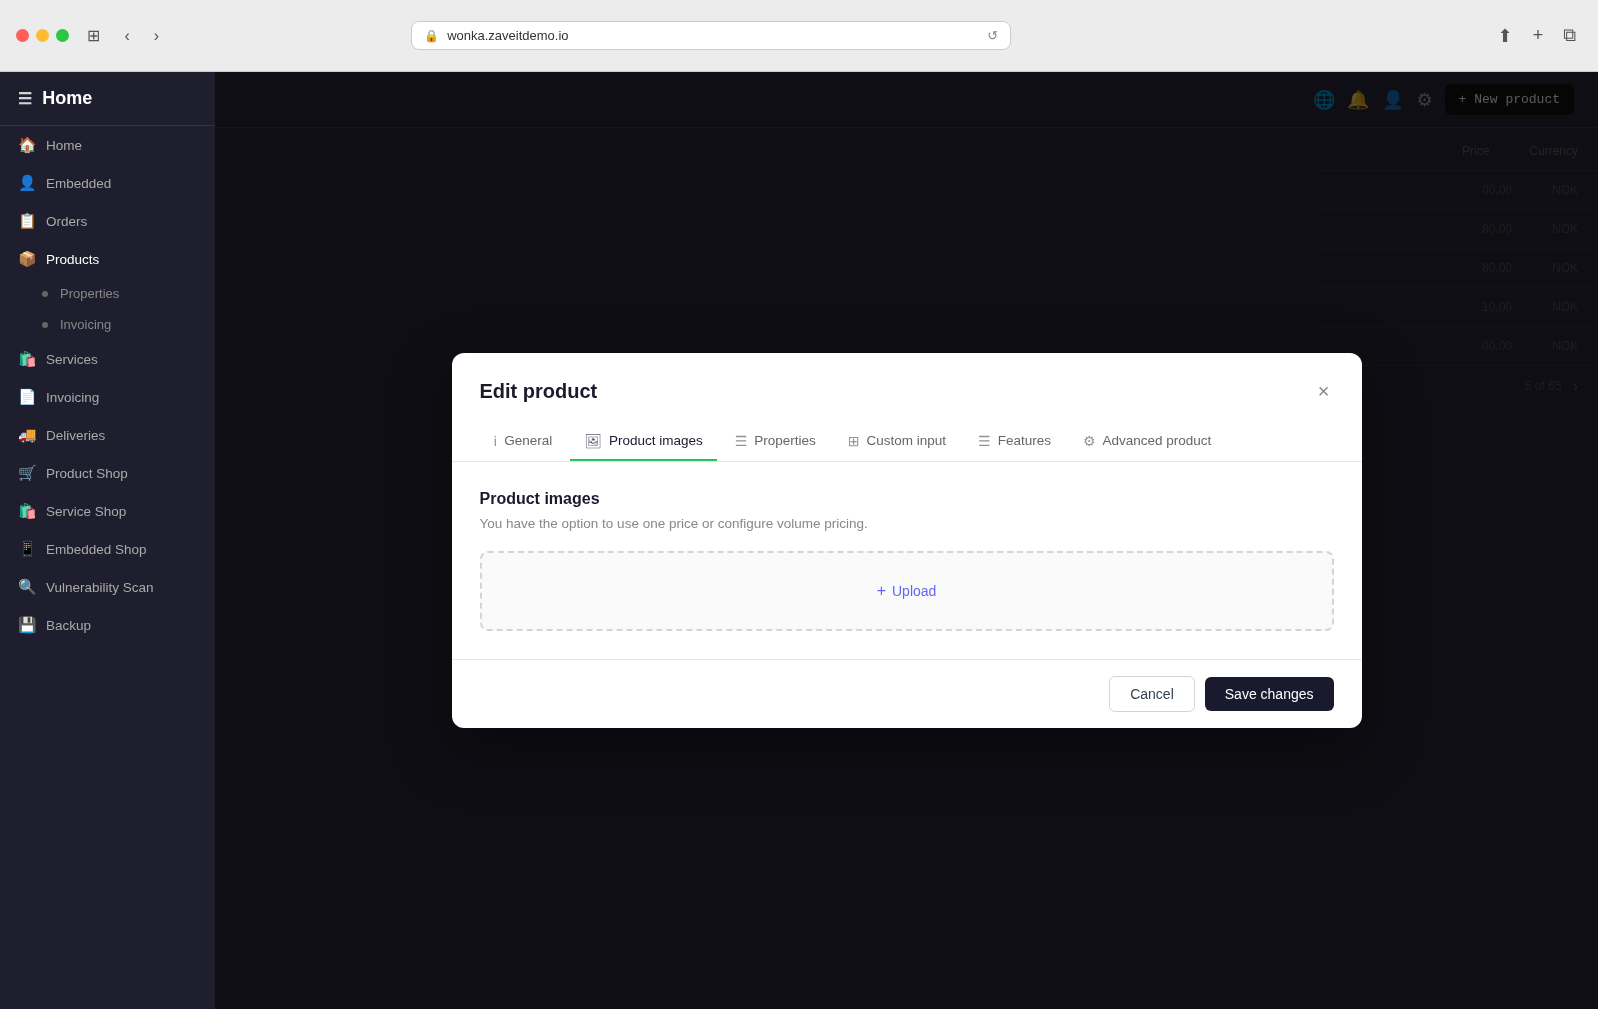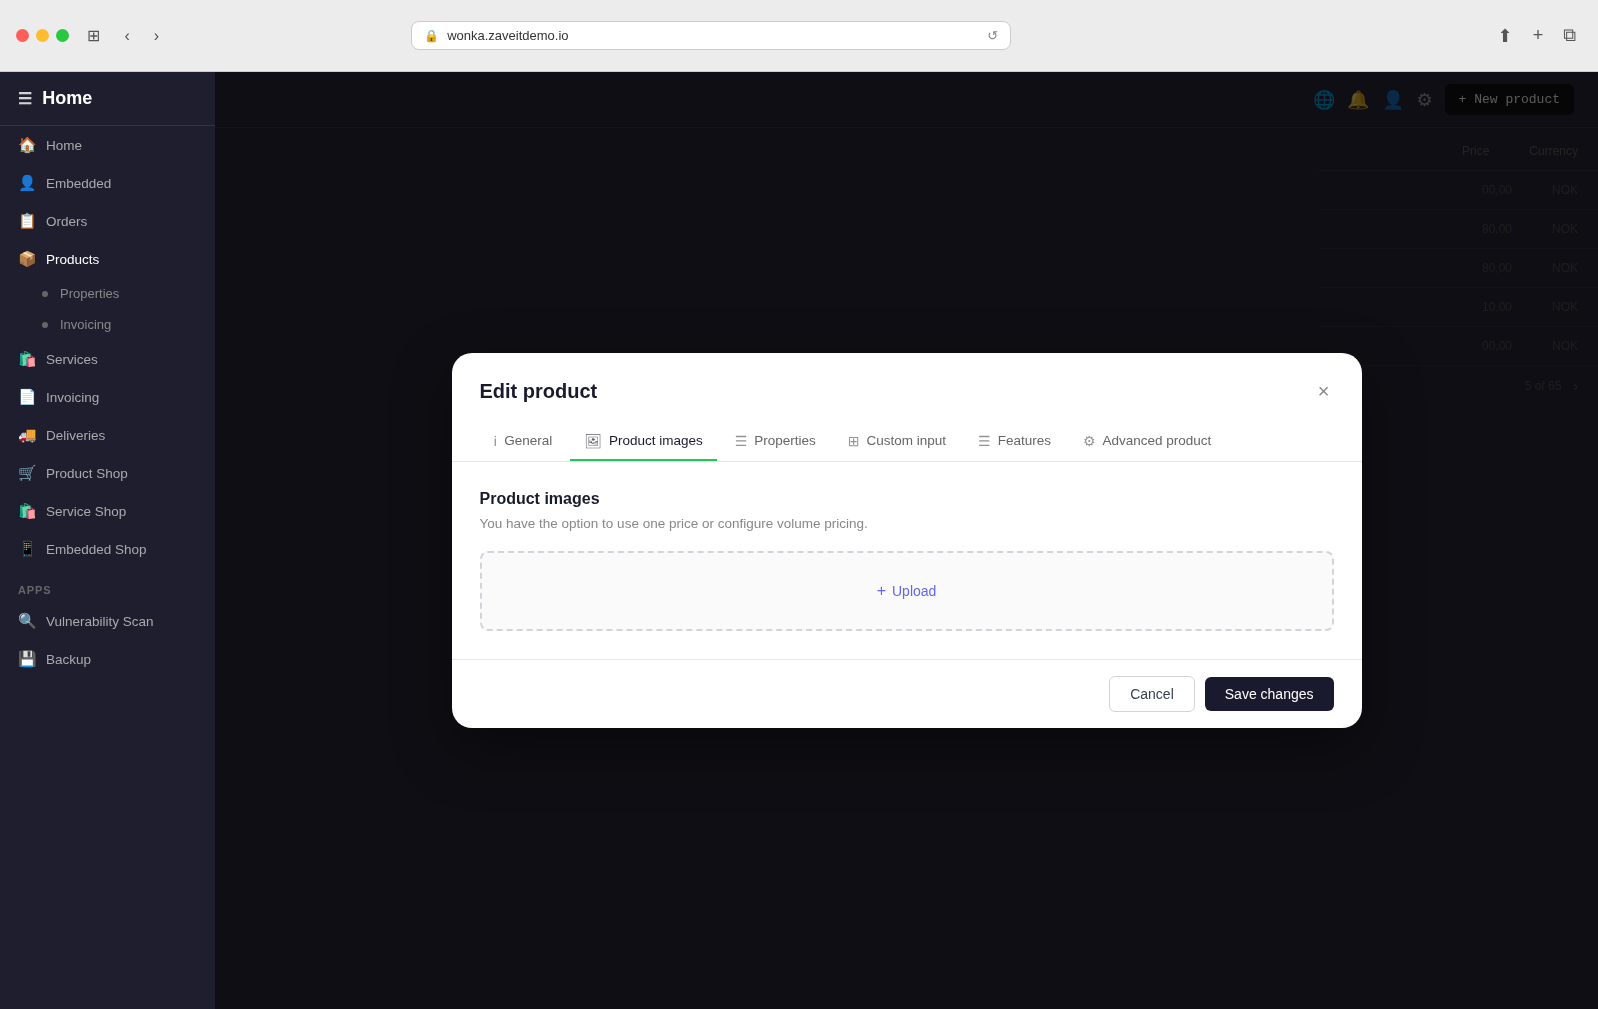--- a/index.html
+++ b/index.html
@@ -161,21 +161,21 @@
       background: rgba(0,0,0,0.5);
       display: flex;
       align-items: center;
       justify-content: center;
       z-index: 100;
     }
 
     
     .modal {
       background: white;
-      border-radius: 20px;
+      border-radius: 12px;
       width: 910px;
       max-height: 680px;
       display: flex;
       flex-direction: column;
       box-shadow: 0 20px 60px rgba(0,0,0,0.4);
     }
     .modal-header {
       display: flex;
       align-items: center;
       justify-content: space-between;
@@ -366,21 +366,20 @@
     </div>
     <div class="sidebar-item">
       <span class="si-icon">🛍️</span>
       <span>Service Shop</span>
     </div>
     <div class="sidebar-item">
       <span class="si-icon">📱</span>
       <span>Embedded Shop</span>
     </div>
 
-    <div class="sidebar-section-label">APPS</div>
     <div class="sidebar-item">
       <span class="si-icon">🔍</span>
       <span>Vulnerability Scan</span>
     </div>
     <div class="sidebar-item">
       <span class="si-icon">💾</span>
       <span>Backup</span>
     </div>
   </div>
 

